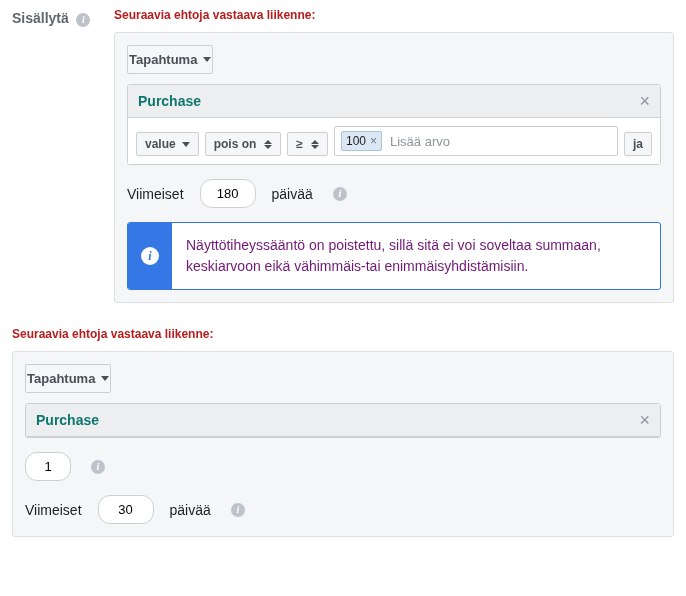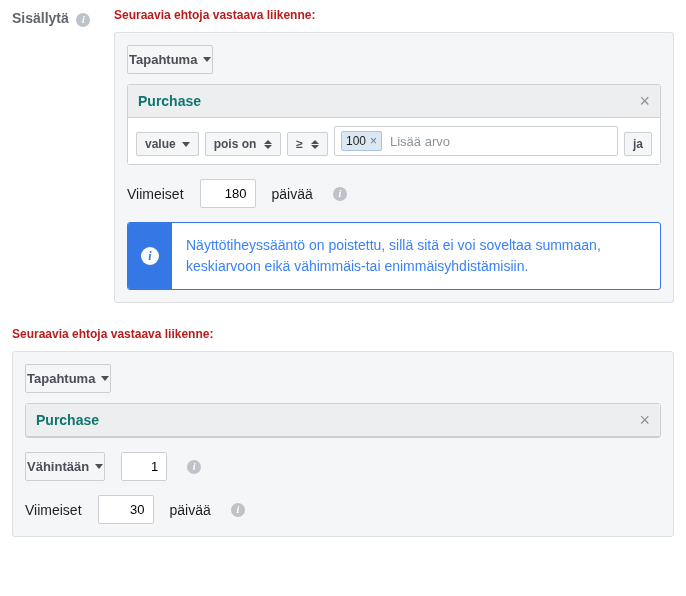--- a/index.html
+++ b/index.html
@@ -146,25 +146,25 @@
     outline: none;
     flex: 1;
     font-size: 13px;
     color: #701a75;
     padding: 2px;
   }
   .chipinput input::placeholder { color: #8d949e; }
   .txtinput {
     background: #fff;
     border: 1px solid #ccd0d5;
-    border-radius: 2px;
+    border-radius: 12px;
     padding: 6px 8px;
     font-size: 13px;
     width: 56px;
-    text-align: right;
+    text-align: center;
   }
   .line {
     display: flex;
     align-items: center;
     gap: 16px;
     margin-top: 14px;
     color: #1c1e21;
     font-size: 14px;
   }
   .alert {
@@ -193,21 +193,21 @@
     font-family: Georgia, serif;
     font-size: 12px;
     display: flex;
     align-items: center;
     justify-content: center;
   }
   .alert .msg {
     padding: 12px 14px;
     font-size: 14px;
     line-height: 1.5;
-    color: #3b82f6;
+    color: #701a75;
   }
   .param-input {
     margin-top: 0;
     border-top: none;
   }
   .param-input input {
     width: 100%;
     border: none;
     outline: none;
     padding: 10px 12px;
@@ -300,24 +300,20 @@
       </div>
 
       <div class="box">
         <div class="box-head">
           <span class="title">Purchase</span>
           <span class="close-x">×</span>
         </div>
       </div>
 
       <div class="line">
-        <div class="btn">
-          <span>Vähintään</span>
-          <span class="caret"></span>
-        </div>
         <input class="txtinput" style="width: 46px;" value="1">
         <span class="info-icon">i</span>
       </div>
 
       <div class="line">
         <span>Viimeiset</span>
         <input class="txtinput" value="30" style="">
         <span>päivää</span>
         <span class="info-icon">i</span>
       </div>

